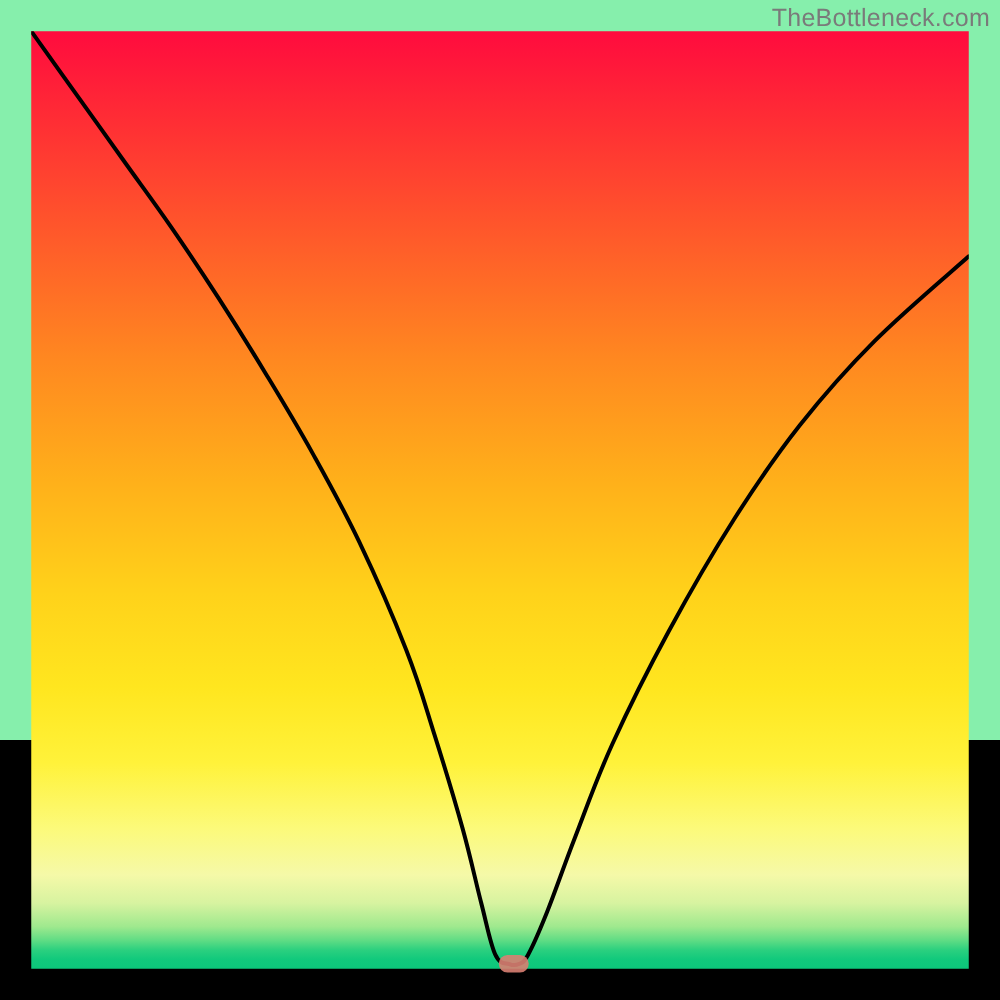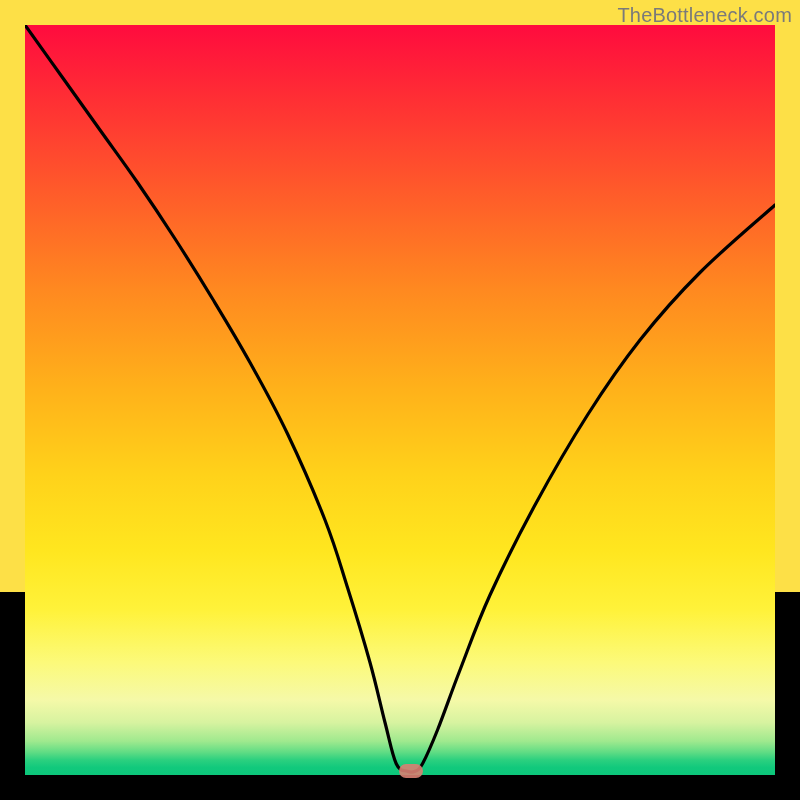--- a/index.html
+++ b/index.html
@@ -8,21 +8,21 @@
     width: 800px;
     height: 800px;
     background: #000;
     overflow: hidden;
     font-family: Arial, Helvetica, sans-serif;
   }
   .stage {
     position: relative;
     width: 800px;
     height: 592px;
-    background: #fde047;
+    background: #86efac;
   }
   .plot-area {
     position: absolute;
     left: 25px;
     top: 25px;
     width: 750px;
     height: 750px;
     background: linear-gradient(to bottom,
       #ff0b3e 0%,
       #ff2f34 10%,

